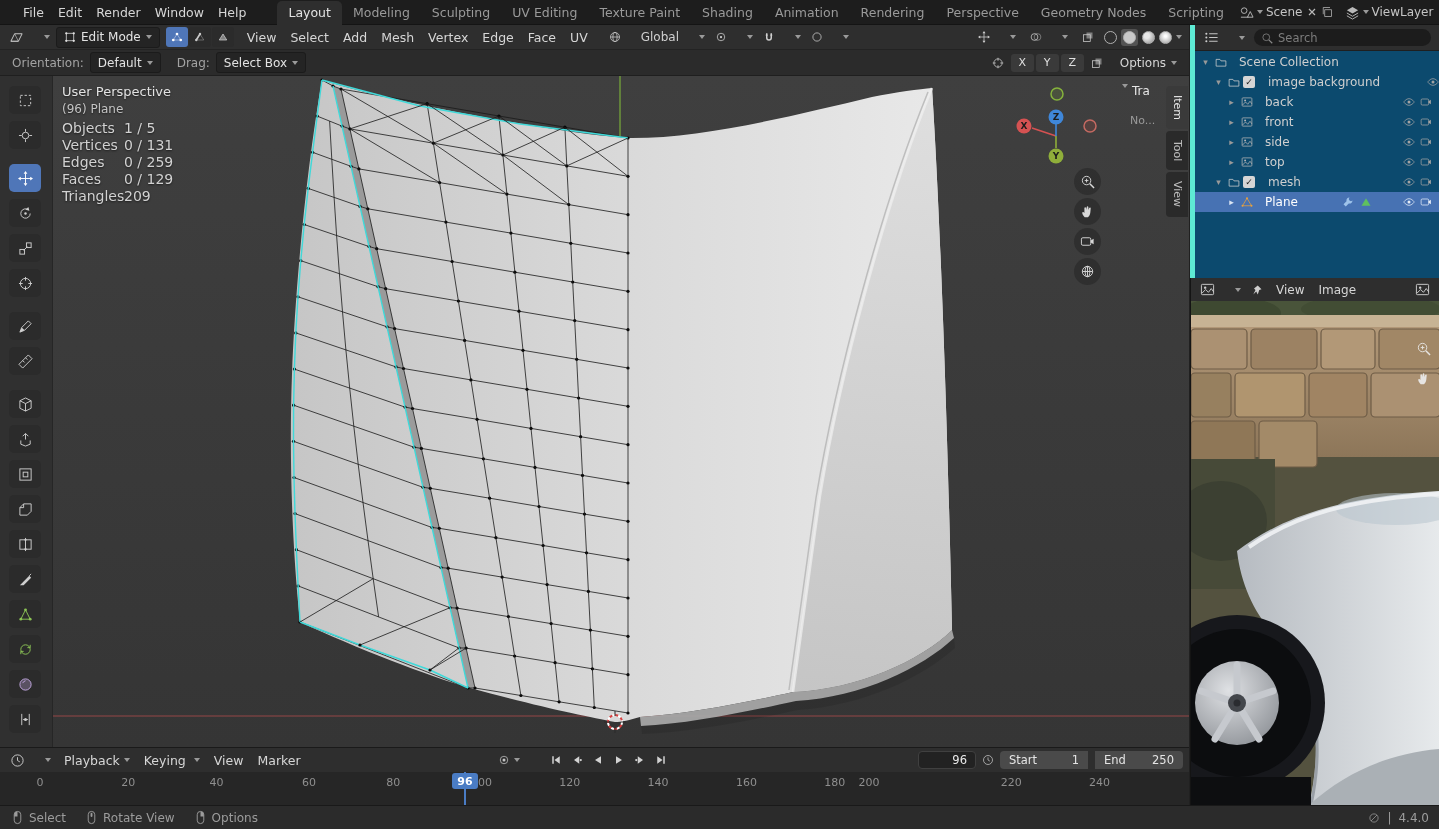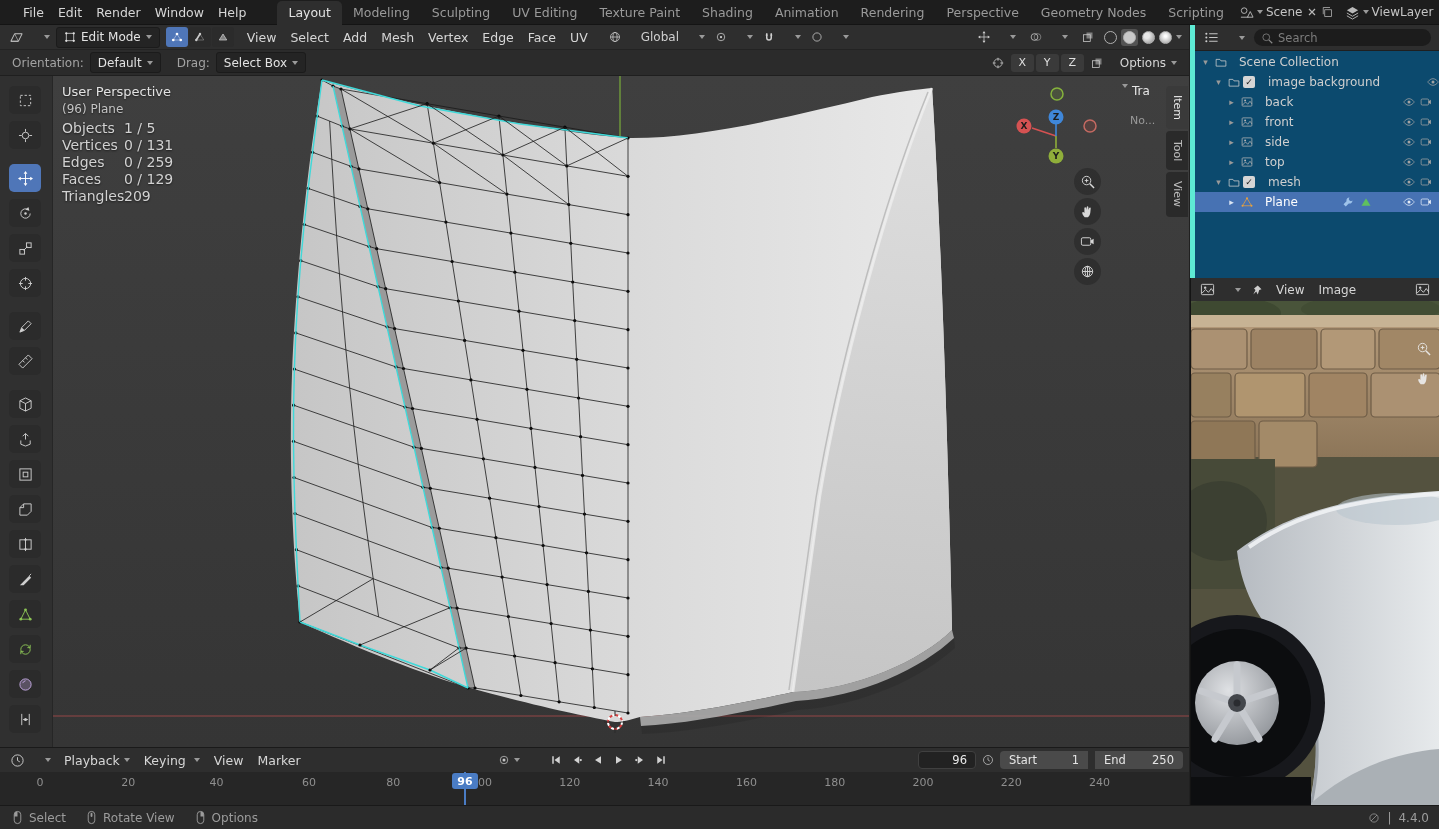--- a/index.html
+++ b/index.html
@@ -1288,21 +1288,21 @@
           <span class="tick" style="left: 40px;">0</span>
           <span class="tick" style="left: 128.3px;">20</span>
           <span class="tick" style="left: 216.6px;">40</span>
           <span class="tick" style="left: 309px;">60</span>
           <span class="tick" style="left: 393.2px;">80</span>
           <span class="tick" style="left: 481.5px;">100</span>
           <span class="tick" style="left: 569.8px;">120</span>
           <span class="tick" style="left: 658.1px;">140</span>
           <span class="tick" style="left: 746.4px;">160</span>
           <span class="tick" style="left: 834.7px;">180</span>
-          <span class="tick" style="left: 923px;">200</span>
+          <span class="tick" style="left: 869px;">200</span>
           <span class="tick" style="left: 1011.3px;">220</span>
           <span class="tick" style="left: 1099.6px;">240</span>
         </div>
       <div class="playhead" style="left:464px">
         <span class="phbox">96</span>
       </div>
     </div>
   </div>
 
   <div class="status">

